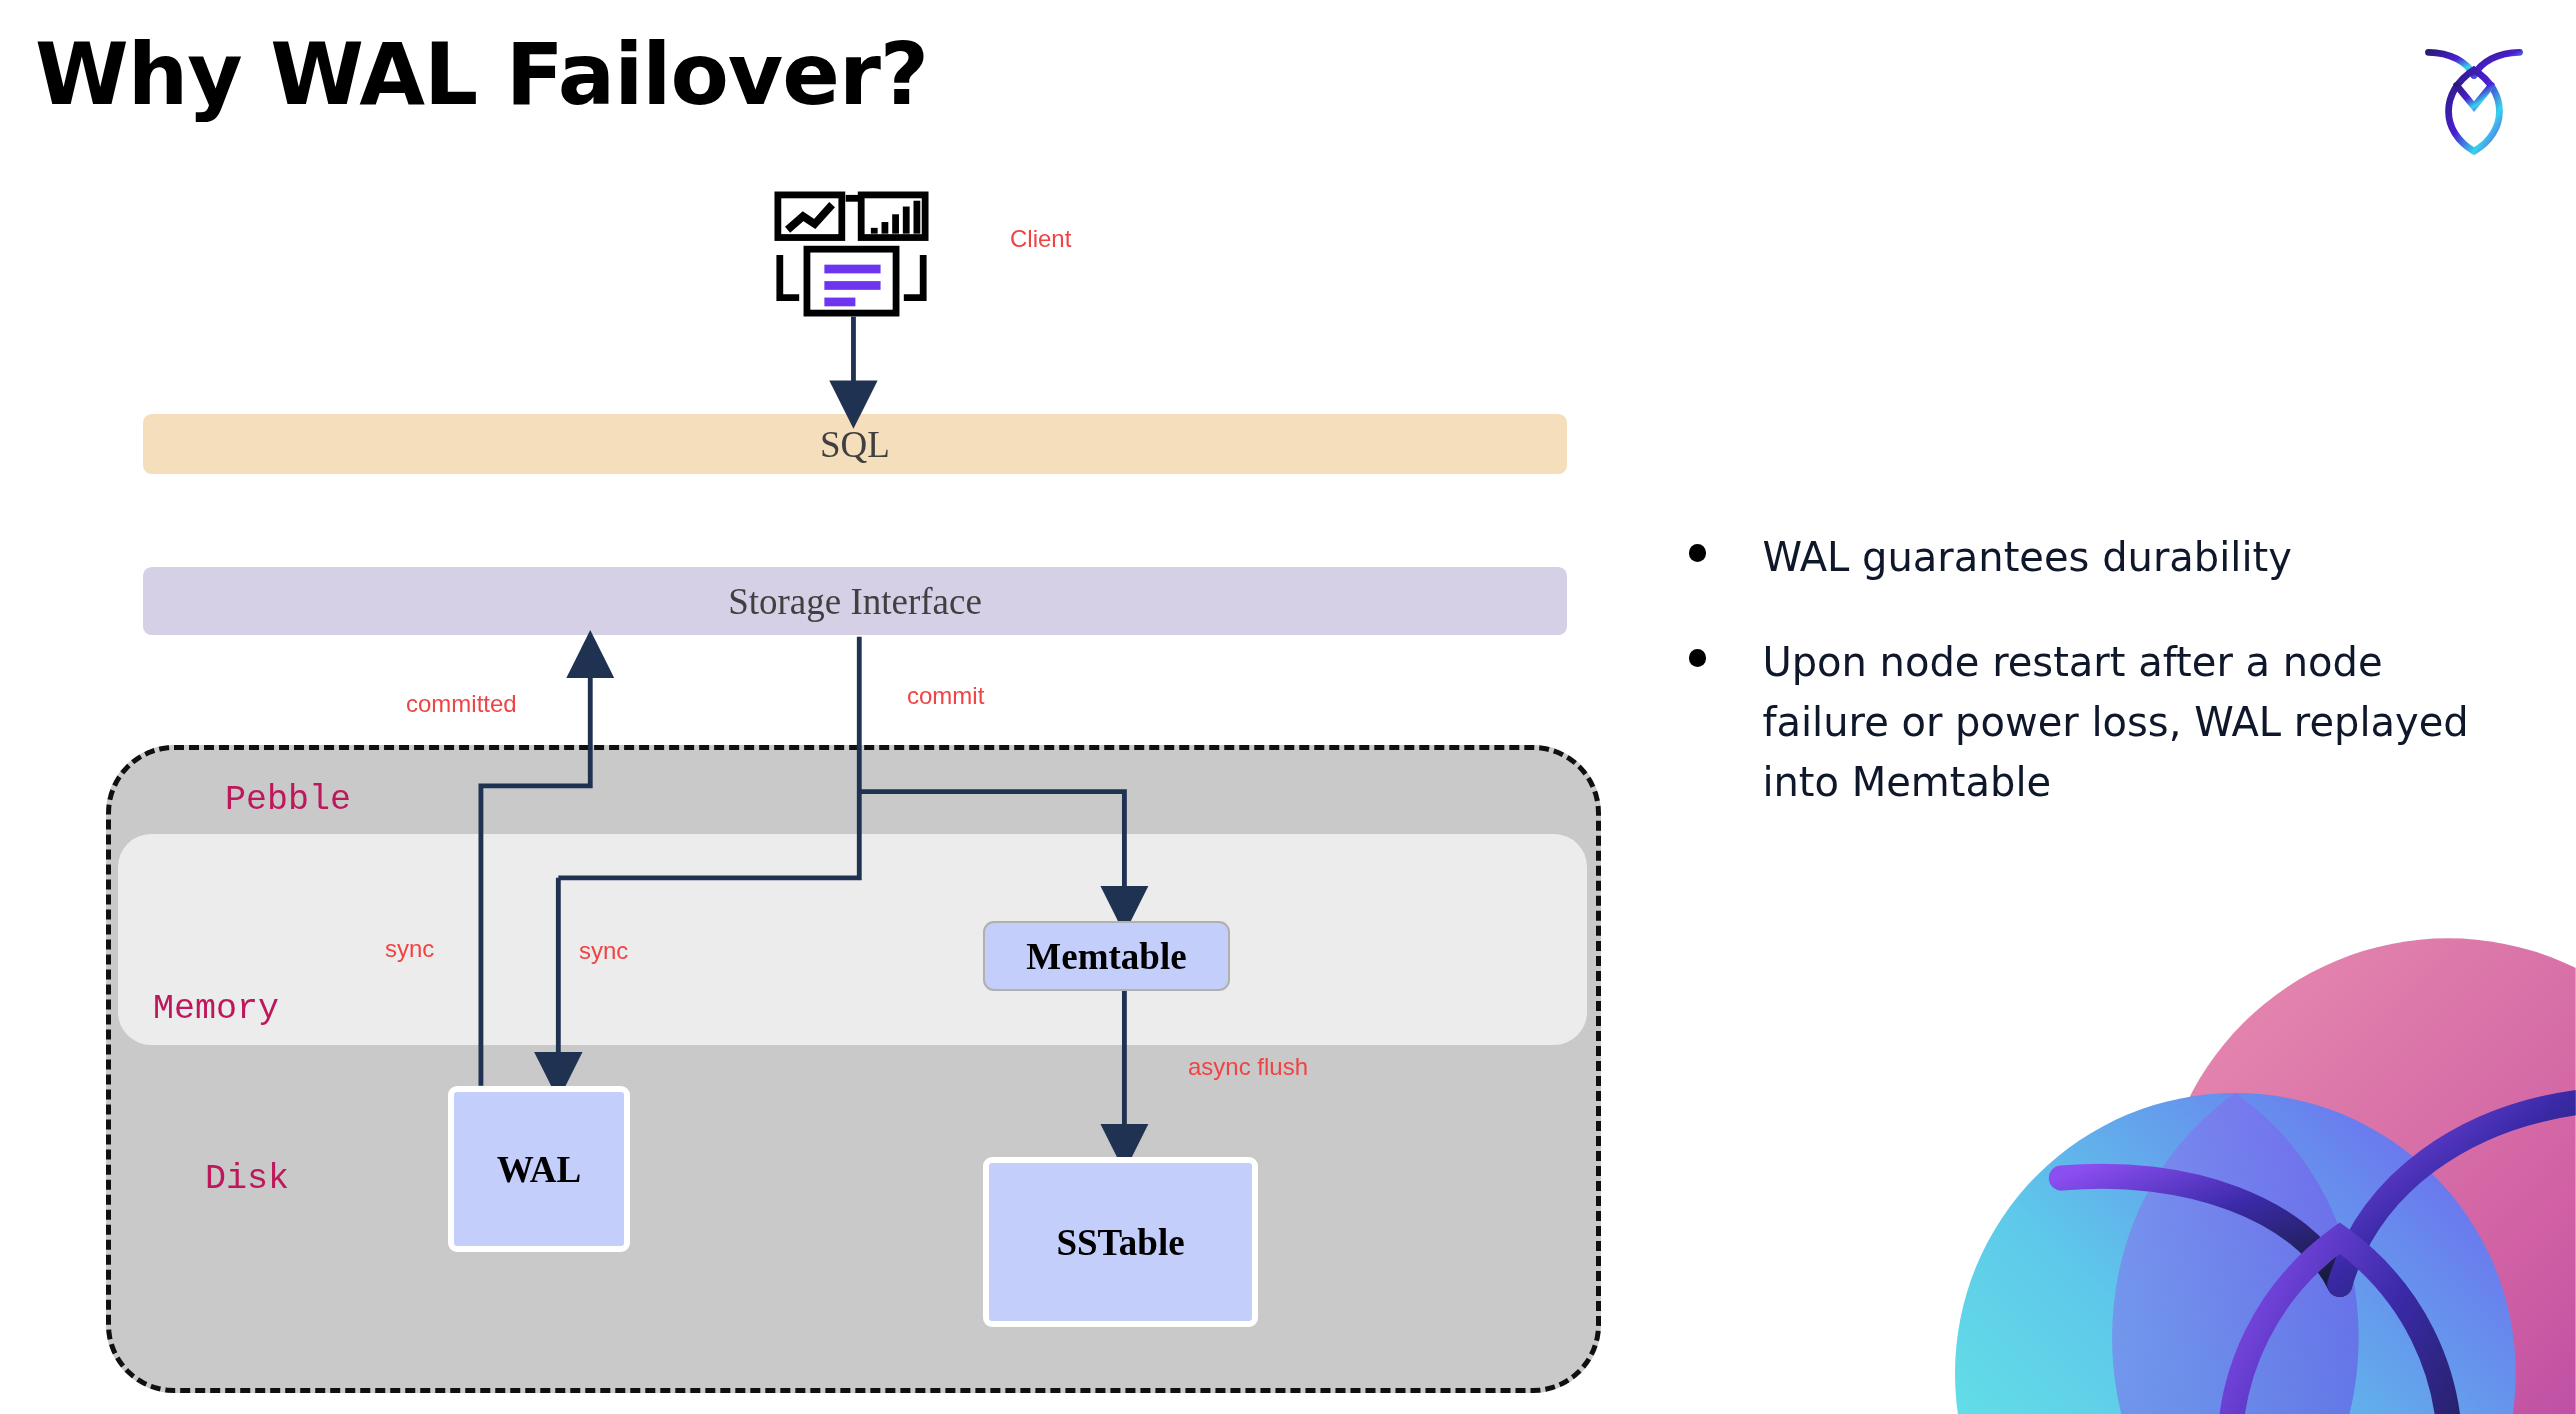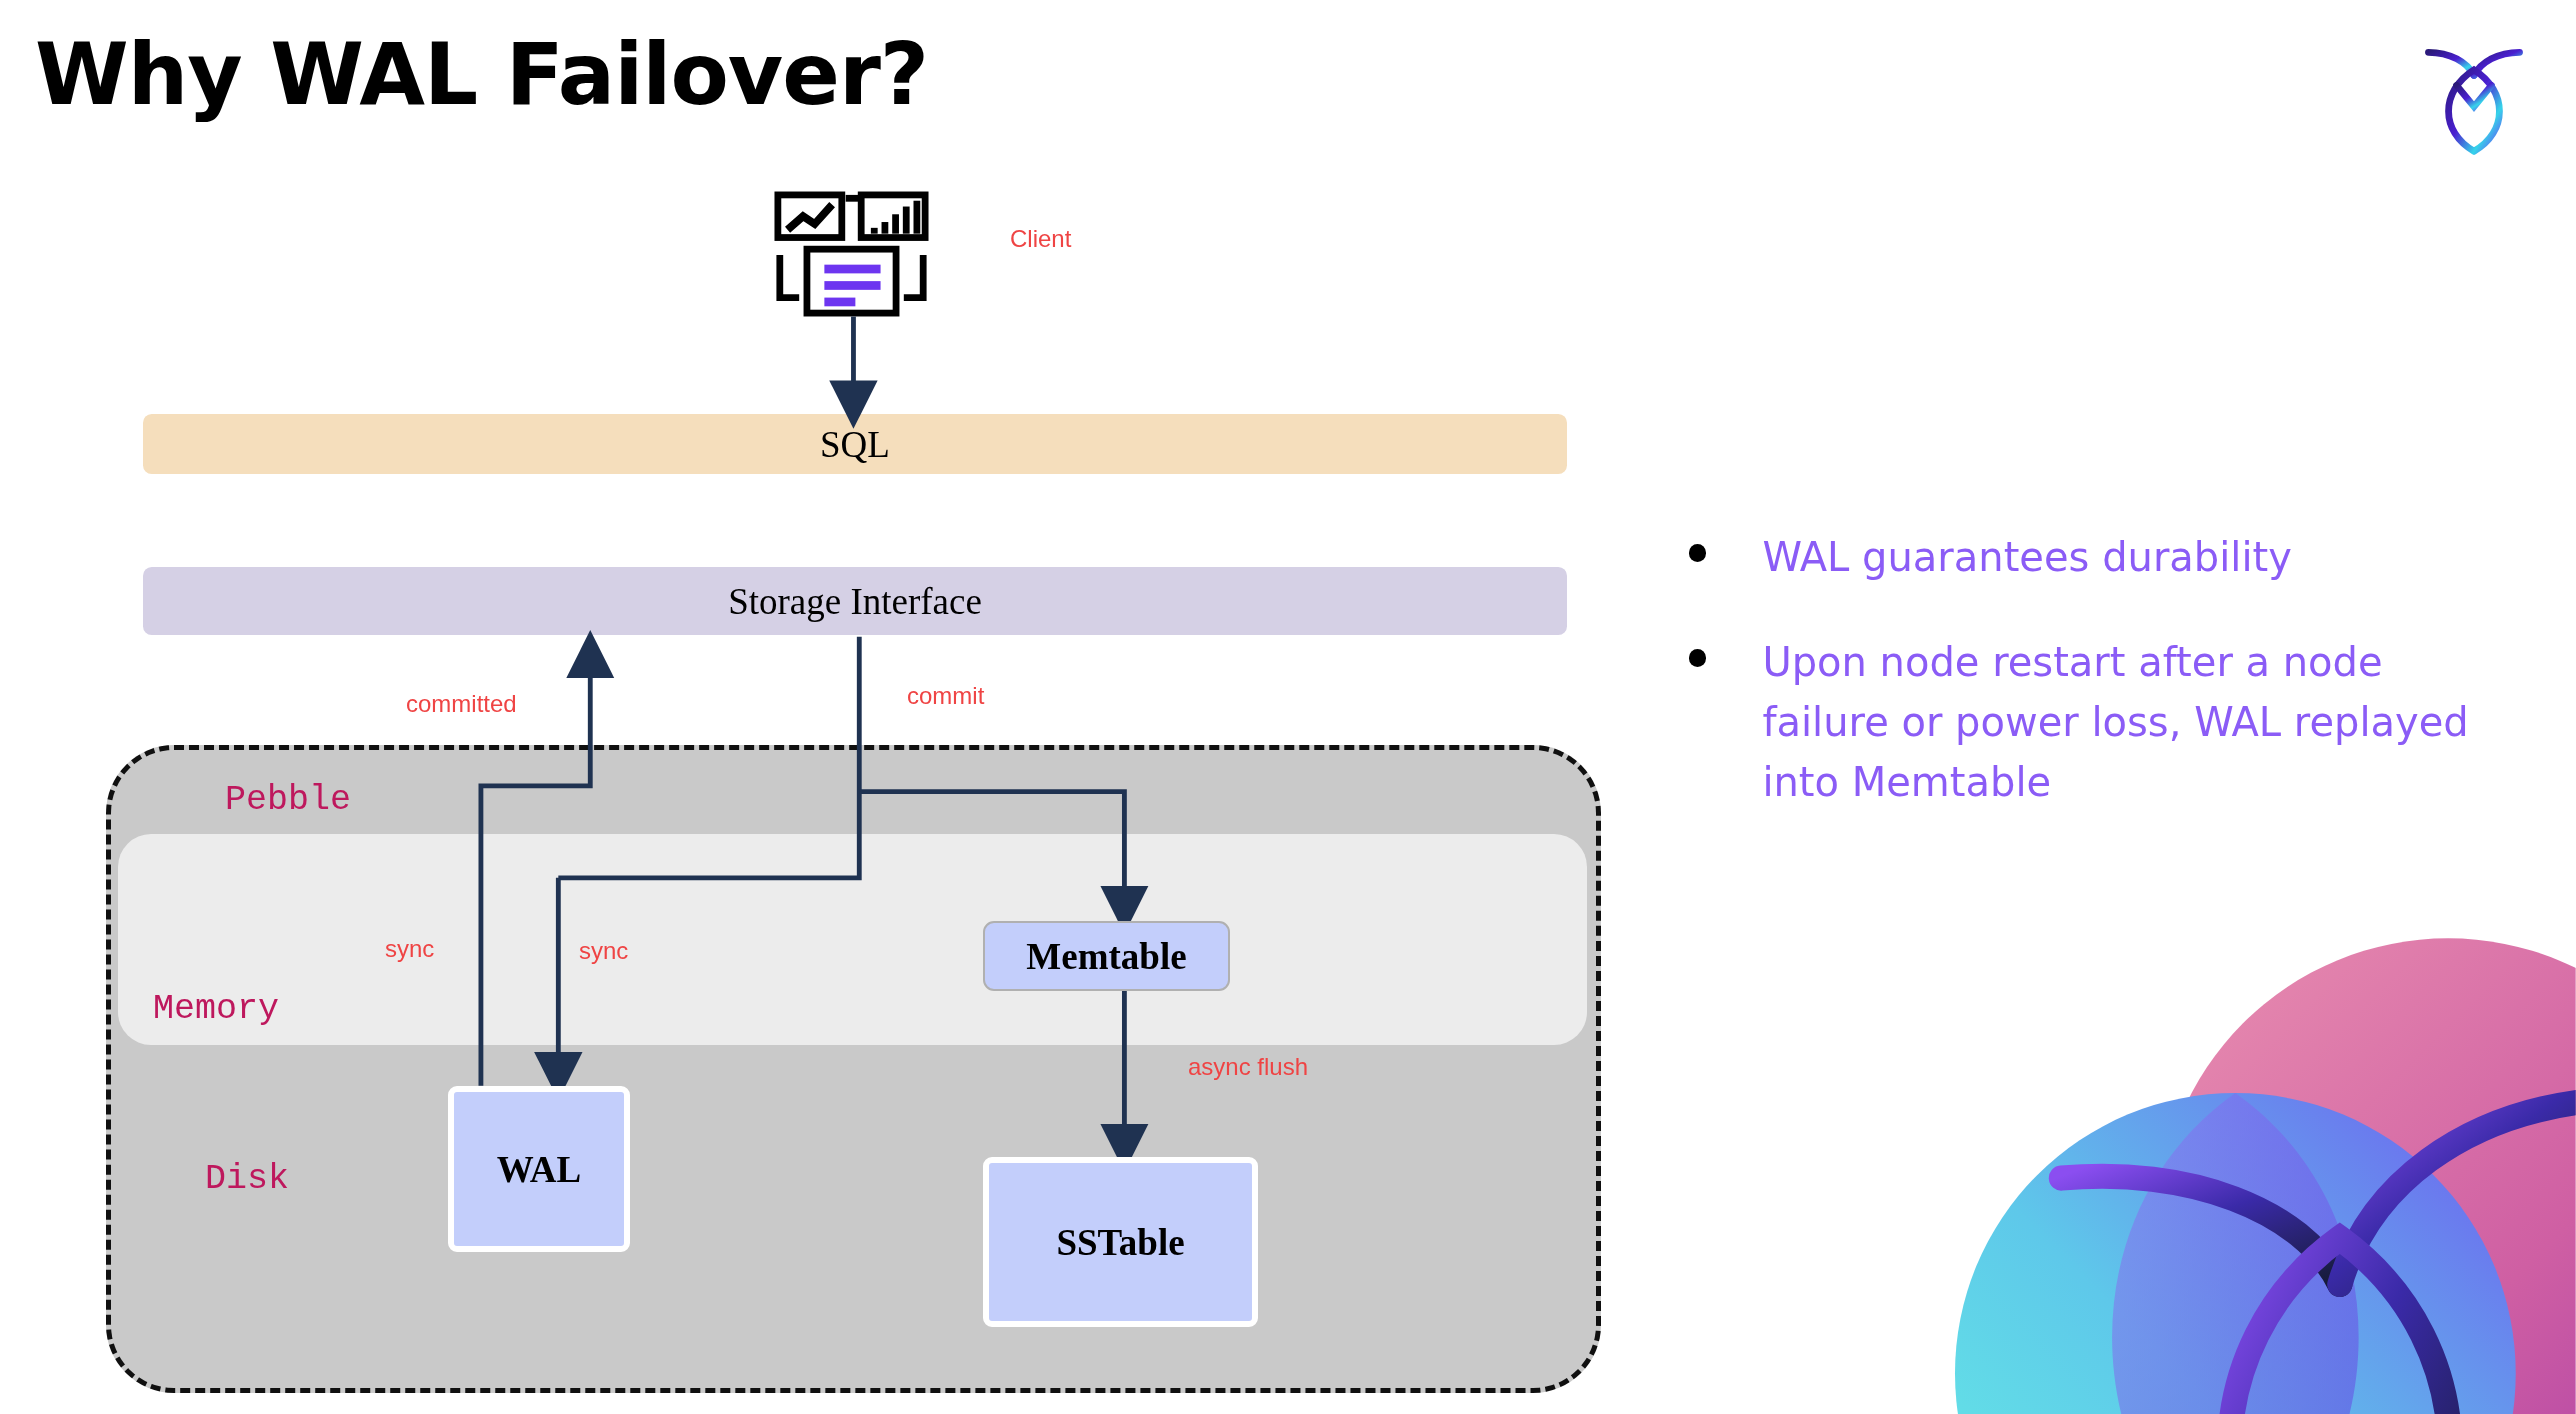--- a/index.html
+++ b/index.html
@@ -17,21 +17,21 @@
   
   #brand-logo{position:absolute; left:2411px; top:31px; width:126px; height:126px;}
 
   
   #diagram{position:absolute; left:0; top:0; width:1645px; height:1415px;}
 
   .layer-bar{
     position:absolute; left:143px; width:1424px; height:60px;
     border-radius:8.7px;
     display:flex; align-items:center; justify-content:center;
-    font-family:"Liberation Serif", serif; font-size:37px; color:#000000;
+    font-family:"Liberation Serif", serif; font-size:37px; color:#404040;
   }
   #layer-sql{top:414px; background:#f5debc;}
   #layer-kv{top:506px;  background:#b6dcde;}
   #layer-storage{top:567px; background:#d5d0e5; height:68px;align-items:center;}
 
   
   #pebble-container{
     position:absolute; left:106px; top:745px; width:1495px; height:648px;
     background:#c9c9c9; border:5.8px dashed #101010; border-radius:68px;
     box-sizing:border-box;
@@ -80,21 +80,21 @@
 
   
   #bullet-panel{position:absolute; left:1689px; top:527px; width:794px;}
   .bullet-row{display:flex; align-items:flex-start; margin-bottom:45px;}
   .bullet-dot{
     width:17.4px;height:17.4px;border-radius:50%;background:#000;
     flex:0 0 17.4px; margin-top:17.4px; margin-right:56px;
   }
   .bullet-text{
     font-family:"DejaVu Sans", sans-serif; font-size:40px; line-height:1.5;
-    color:#8b5cf6;
+    color:#0f172a;
   }
 
   
   #decor-art{position:absolute; left:1945px; top:919px; width:631px; height:495px; overflow:hidden;}
 </style>
 </head>
 <body>
 
 <div id="page-title">Why WAL Failover?</div>
 

